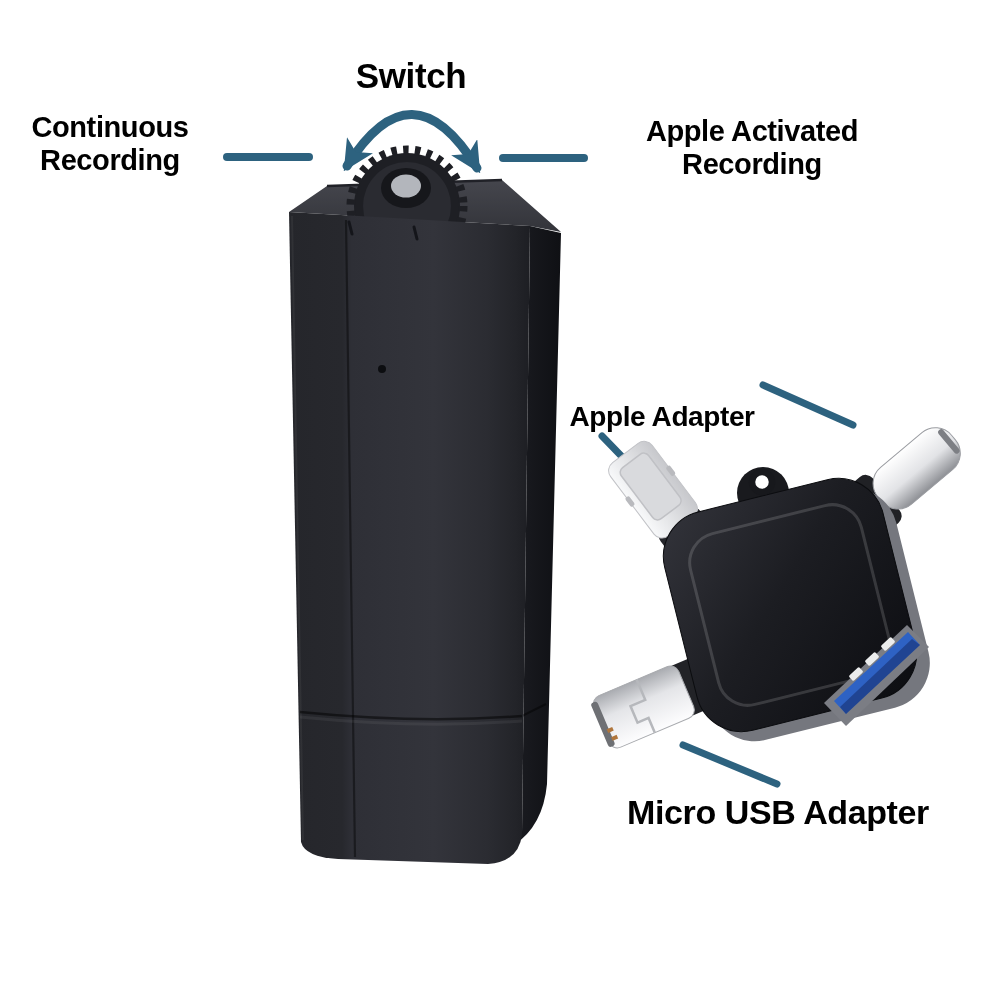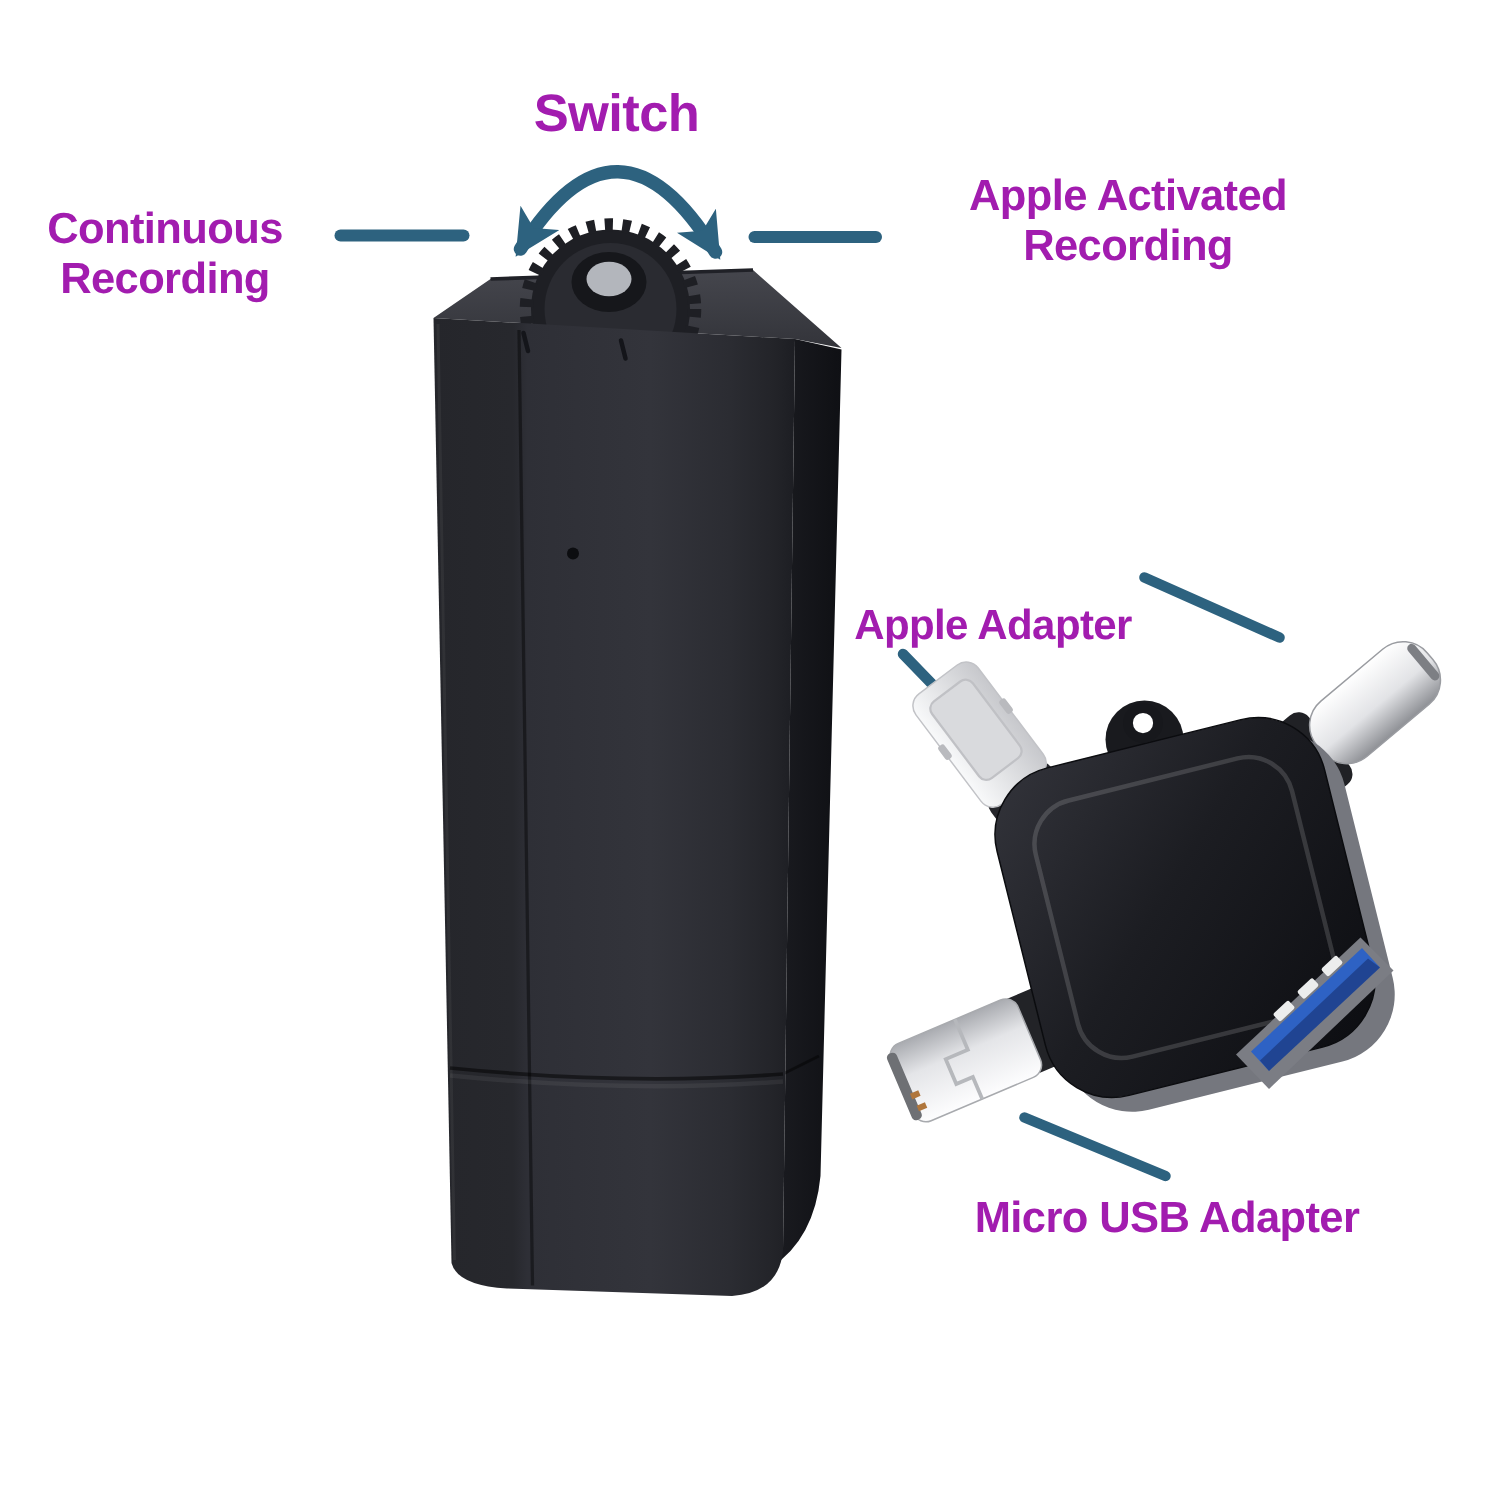--- a/index.html
+++ b/index.html
@@ -2,29 +2,29 @@
 <html><head>
 <meta charset="utf-8">
 <style>
   html,body{margin:0;padding:0;background:#ffffff;}
   .canvas{
     position:relative;width:1000px;height:1000px;background:#ffffff;
     overflow:hidden;font-family:"Liberation Sans",sans-serif;
   }
   .scene{position:absolute;left:0;top:0;}
   .label{
-    position:absolute;font-weight:700;color:#a21caf;text-align:center;
+    position:absolute;font-weight:700;color:#000000;text-align:center;
     letter-spacing:-0.4px;line-height:33px;
   }
   .label-switch{left:301px;top:57px;width:220px;font-size:35px;line-height:38px;}
-  .label-continuous{left:5px;top:111px;width:210px;font-size:29px;margin-top:26px;}
+  .label-continuous{left:5px;top:111px;width:210px;font-size:29px;}
   .label-voice{left:617px;top:115px;width:270px;font-size:29px;}
   .label-apple{left:547px;top:400px;width:230px;font-size:28px;}
   .label-usbc{left:715px;top:346px;width:232px;font-size:28px;}
-  .label-micro{left:623px;top:796px;width:310px;font-size:29px;}
+  .label-micro{left:623px;top:796px;width:310px;font-size:34px;}
 </style>
 </head>
 <body>
 
 <div class="canvas">
 
   <svg class="scene" width="1000" height="1000" viewBox="0 0 1000 1000">
     <defs>
       <marker id="ah" viewBox="0 0 10 10" refX="8" refY="5" markerWidth="3.4" markerHeight="3.4" orient="auto-start-reverse" markerUnits="strokeWidth">
         <path d="M0,0 L10,5 L0,10 L2.6,5 Z" fill="#2d627f"></path>

